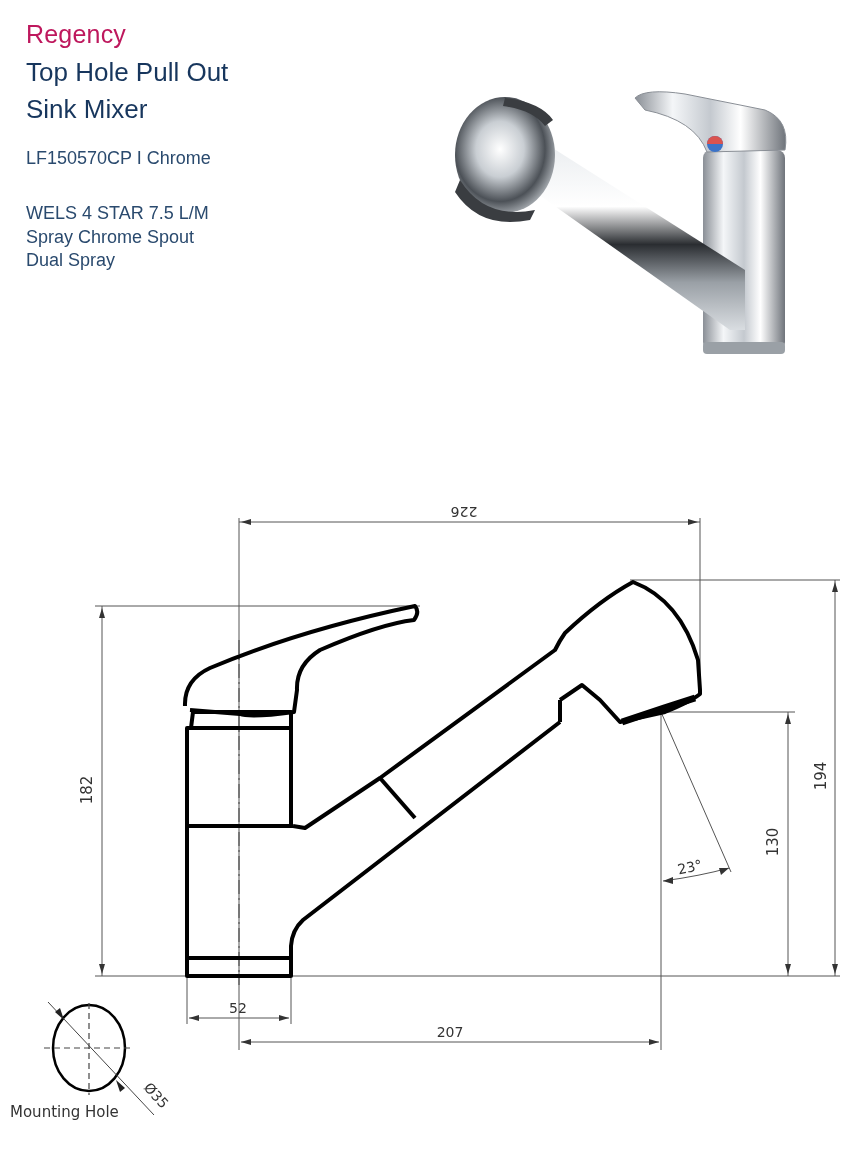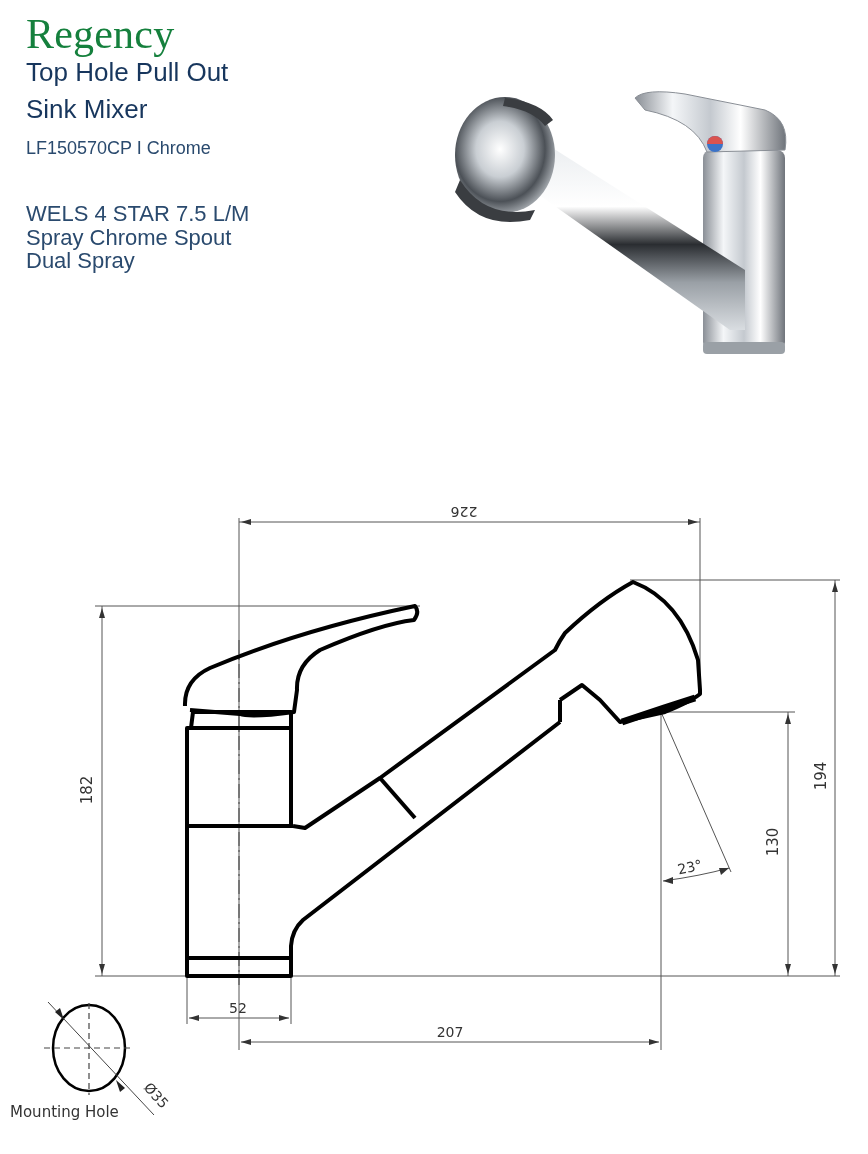--- a/index.html
+++ b/index.html
@@ -1,22 +1,22 @@
 <!DOCTYPE html>
 <html><head>
 <meta charset="utf-8">
 <style>
   html, body { margin: 0; padding: 0; background: #ffffff; }
   body { width: 868px; height: 1154px; position: relative; overflow: hidden;
          font-family: "Liberation Sans", "DejaVu Sans", sans-serif; color: #1b3a5c; }
   .header { position: absolute; left: 26px; top: 14px; }
-  .brand { font-size: 42px; line-height: 40px; color: #15803d; font-weight: 500; letter-spacing: 0.2px; font-family: Liberation Serif, serif; }
+  .brand { font-size: 25px; line-height: 40px; color: #be185d; font-weight: 500; letter-spacing: 0.2px; }
   .name { font-size: 26px; line-height: 37px; color: #17365d; }
-  .code { font-size: 18px; line-height: 22px; color: #2a4a6e; margin-top: 9px; }
-  .features { position: absolute; left: 26px; top: 202px; font-size: 22px; line-height: 23.5px; color: #2a4a6e; }
+  .code { font-size: 18px; line-height: 22px; color: #2a4a6e; margin-top: 19px; }
+  .features { position: absolute; left: 26px; top: 202px; font-size: 18px; line-height: 23.5px; color: #2a4a6e; }
   .features div { white-space: nowrap; }
   .photo { position: absolute; left: 445px; top: 80px; width: 350px; height: 280px; }
   .drawing { position: absolute; left: 0; top: 480px; width: 868px; height: 674px; }
   svg text { font-family: "DejaVu Sans", sans-serif; fill: #333; }
 </style>
 </head>
 <body>
 
 <div class="header">
   <div class="brand">Regency</div>

